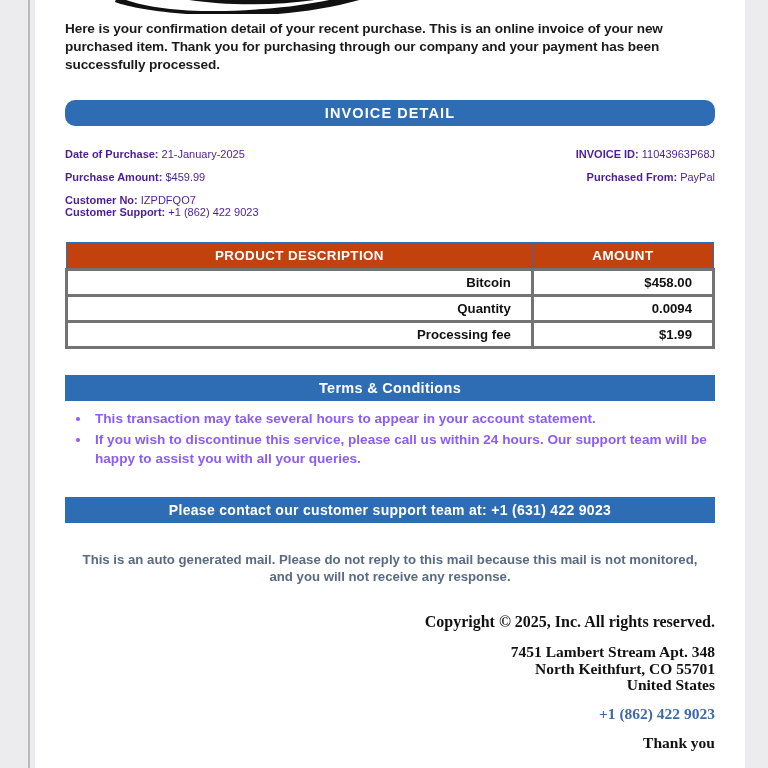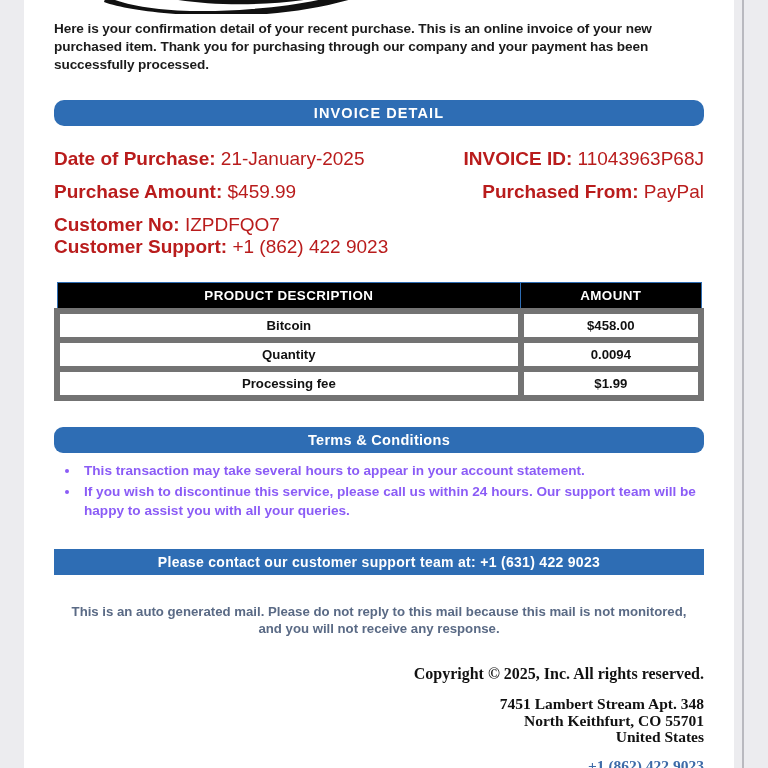--- a/index.html
+++ b/index.html
@@ -31,21 +31,21 @@
   .gutter-right {
     position: absolute;
     right: 0; top: 0;
     width: 26px; height: 768px;
     background: #ececef;
     border-left: 2px solid #b9b9bf;
   }
 
   .page {
     position: absolute;
-    left: 24px;
+    left: 35px;
     top: 0;
     width: 710px;
     height: 768px;
     background: #ffffff;
     overflow: hidden;
   }
 
   .page-inner {
     padding: 0 30px;
   }
@@ -81,61 +81,60 @@
   }
   .banner-invoice {
     margin-top: 26px;
     font-size: 14.5px;
     letter-spacing: 1.1px;
     border-radius: 10px;
   }
   .banner-terms {
     margin-top: 8px;
     font-size: 14.5px;
-    border-radius: 9px;
   }
   .banner-contact {
     font-size: 14px;
   }
 
   .meta {
     margin-top: 22px;
-    font-size: 19px;
-    color: #b91c1c;
+    font-size: 11px;
+    color: #4c1d95;
   }
   .meta-row {
     display: flex;
     justify-content: space-between;
     align-items: baseline;
     margin-bottom: 11px;
   }
   .meta-row:last-child { margin-bottom: 0; flex-direction: column; }
   .meta-cell { white-space: nowrap; }
   .meta-cell .lbl { font-weight: bold; }
   .meta-cell .val { font-weight: normal; }
 
   table.products {
     margin-top: 24px;
     width: 100%;
     border-collapse: collapse;
     font-size: 13.2px;
   }
   table.products th {
-    background: #000000;
+    background: #c2410c;
     color: #ffffff;
     font-weight: bold;
     padding: 5px 4px;
     font-size: 13.4px;
     letter-spacing: 0.4px;
     border: 1px solid #2e6db4;
   }
   table.products th.col-amount { width: 28%; }
   table.products td {
-    border: 6px solid #737373;
-    text-align: center;
+    border: 3px solid #737373;
+    text-align: right;
     font-weight: bold;
     color: #111;
     padding: 4px 20px;
     height: 22px;
   }
 
   .terms-wrap { margin-top: 26px; }
   ul.terms {
     margin: 8px 0 0 0;
     padding-left: 26px;

